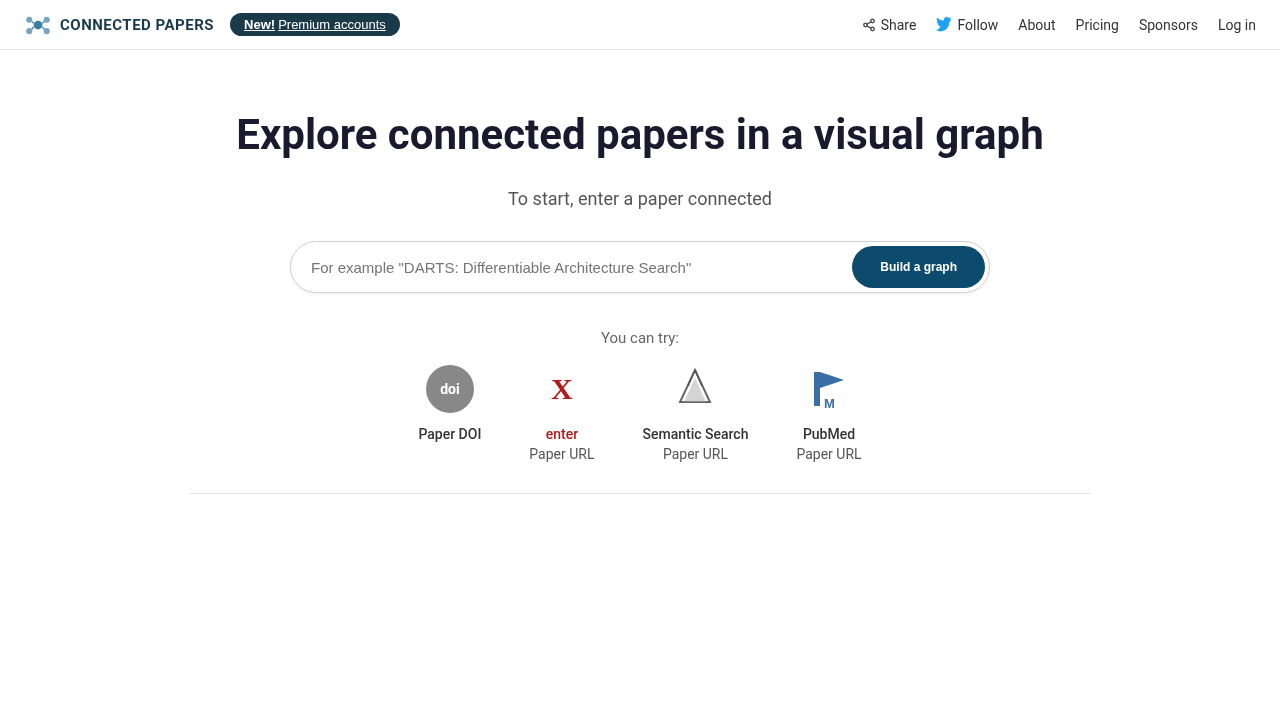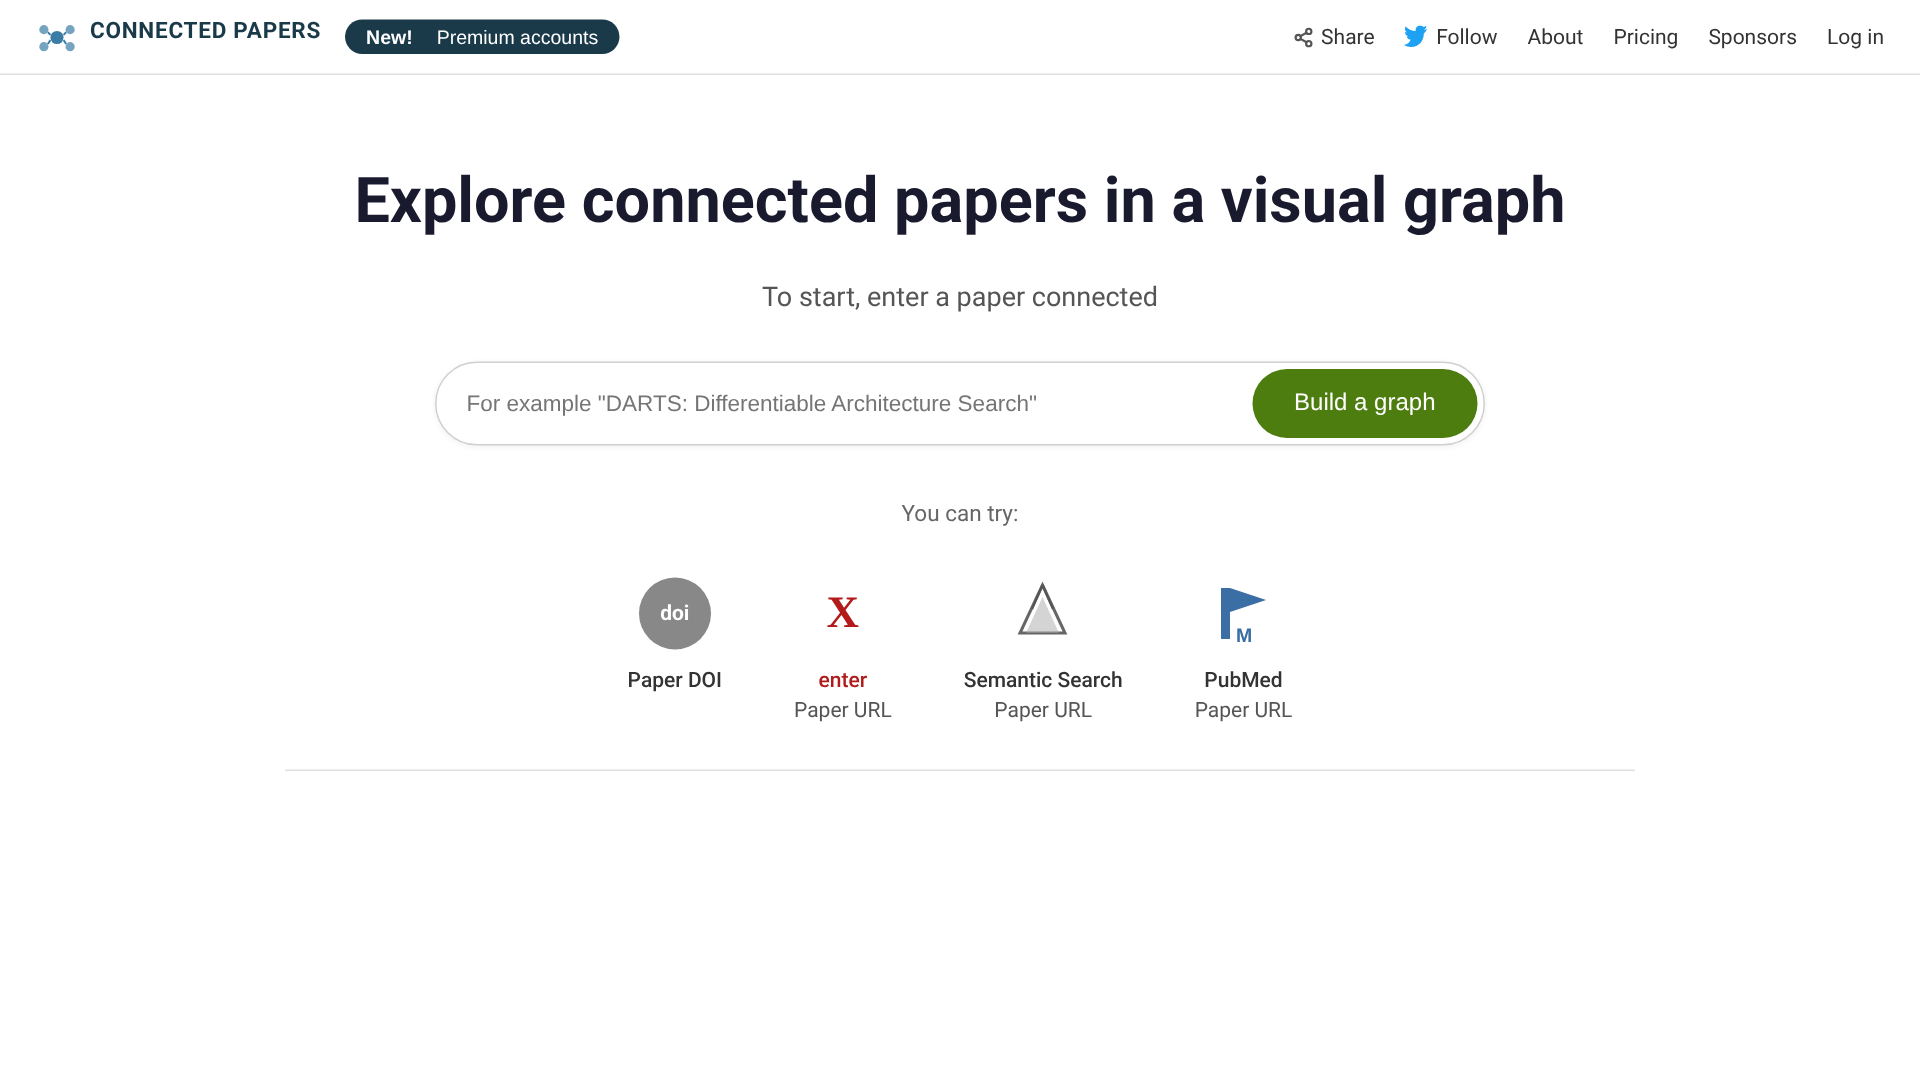--- a/index.html
+++ b/index.html
@@ -19,44 +19,46 @@
       border-bottom: 1px solid #e0e0e0;
       background: #fff;
     }
     .header-left {
       display: flex;
       align-items: center;
       gap: 16px;
     }
     .logo-wrap {
       display: flex;
+      align-items: center;
       gap: 8px;
       text-decoration: none;
     }
     .logo-icon {
       width: 28px;
       height: 28px;
     }
     .logo-text {
       font-size: 15px;
       font-weight: 700;
       color: #1a3a4a;
       letter-spacing: 0.5px;
     }
     .new-badge {
       display: inline-flex;
       align-items: center;
-      gap: 16px;
+      gap: 3px;
       background: #1a3a4a;
       color: #fff;
       border-radius: 20px;
       padding: 4px 14px;
       font-size: 13px;
       cursor: pointer;
       border: none;
+      text-decoration: underline;
     }
     .new-badge .new-label {
       font-weight: 700;
       color: #fff;
     }
     .header-right {
       display: flex;
       align-items: flex-start;
       gap: 20px;
     }
@@ -127,36 +129,36 @@
     .search-input {
       flex: 1;
       border: none;
       outline: none;
       padding: 14px 20px;
       font-size: 15px;
       color: #aaa;
       background: transparent;
     }
     .build-graph-btn {
-      background: #4d7c0f;
+      background: #0c4a6e;
       color: #fff;
       border: none;
       padding: 14px 28px;
-      font-size: 16px;
-      font-weight: 400;
+      font-size: 12px;
+      font-weight: 700;
       border-radius: 26px;
       cursor: pointer;
       white-space: nowrap;
       margin: 4px;
     }
 
     .you-can-try {
       font-size: 15px;
       color: #666;
-      margin-bottom: 32px;
+      margin-bottom: 16px;
       text-align: center;
     }
 
     .try-options {
       display: flex;
       gap: 48px;
       align-items: flex-start;
       justify-content: space-between;
       margin-bottom: 28px;
     }

